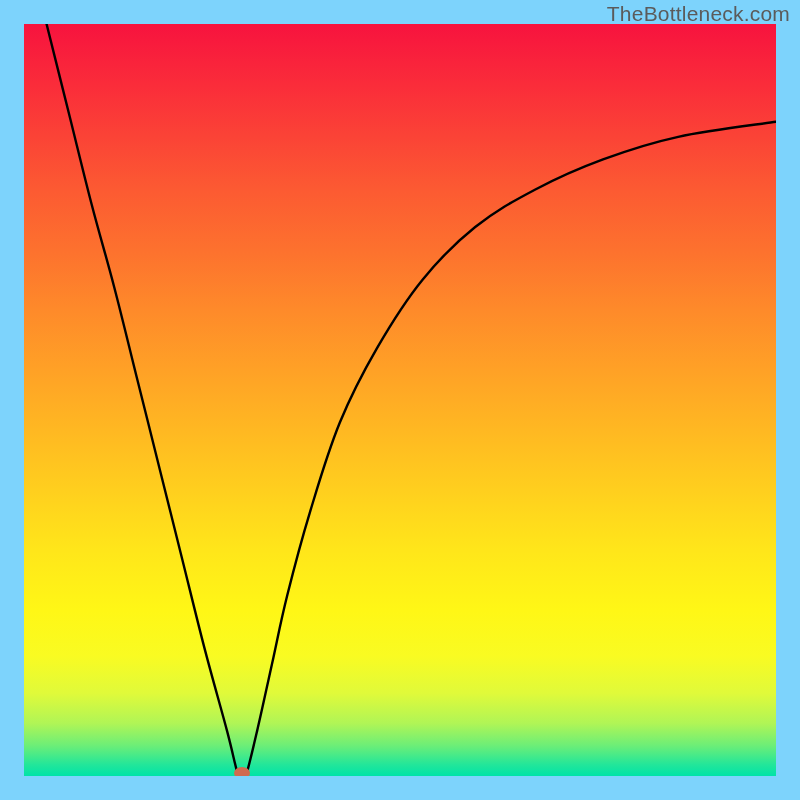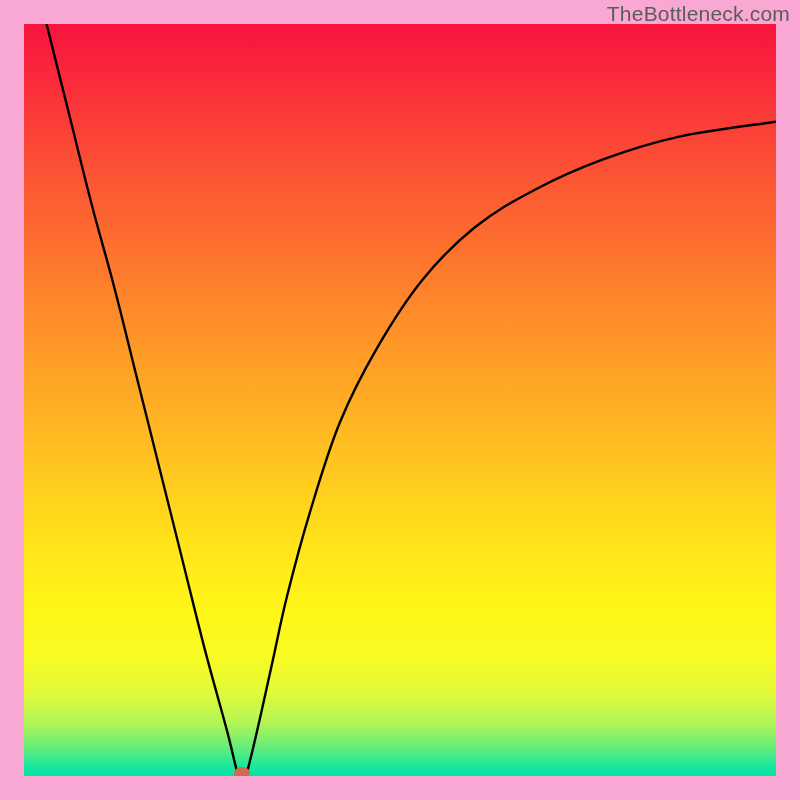--- a/index.html
+++ b/index.html
@@ -10,21 +10,21 @@
     overflow: hidden;
     background: #000;
     font-family: Arial, Helvetica, sans-serif;
   }
   .frame {
     position: absolute;
     top: 0;
     left: 0;
     width: 800px;
     height: 800px;
-    background: #f9a8d4;
+    background: #7dd3fc;
   }
   .plot-area {
     position: absolute;
     top: 24px;
     left: 24px;
     width: 752px;
     height: 752px;
     overflow: hidden;
   }
   .gradient-bg {

